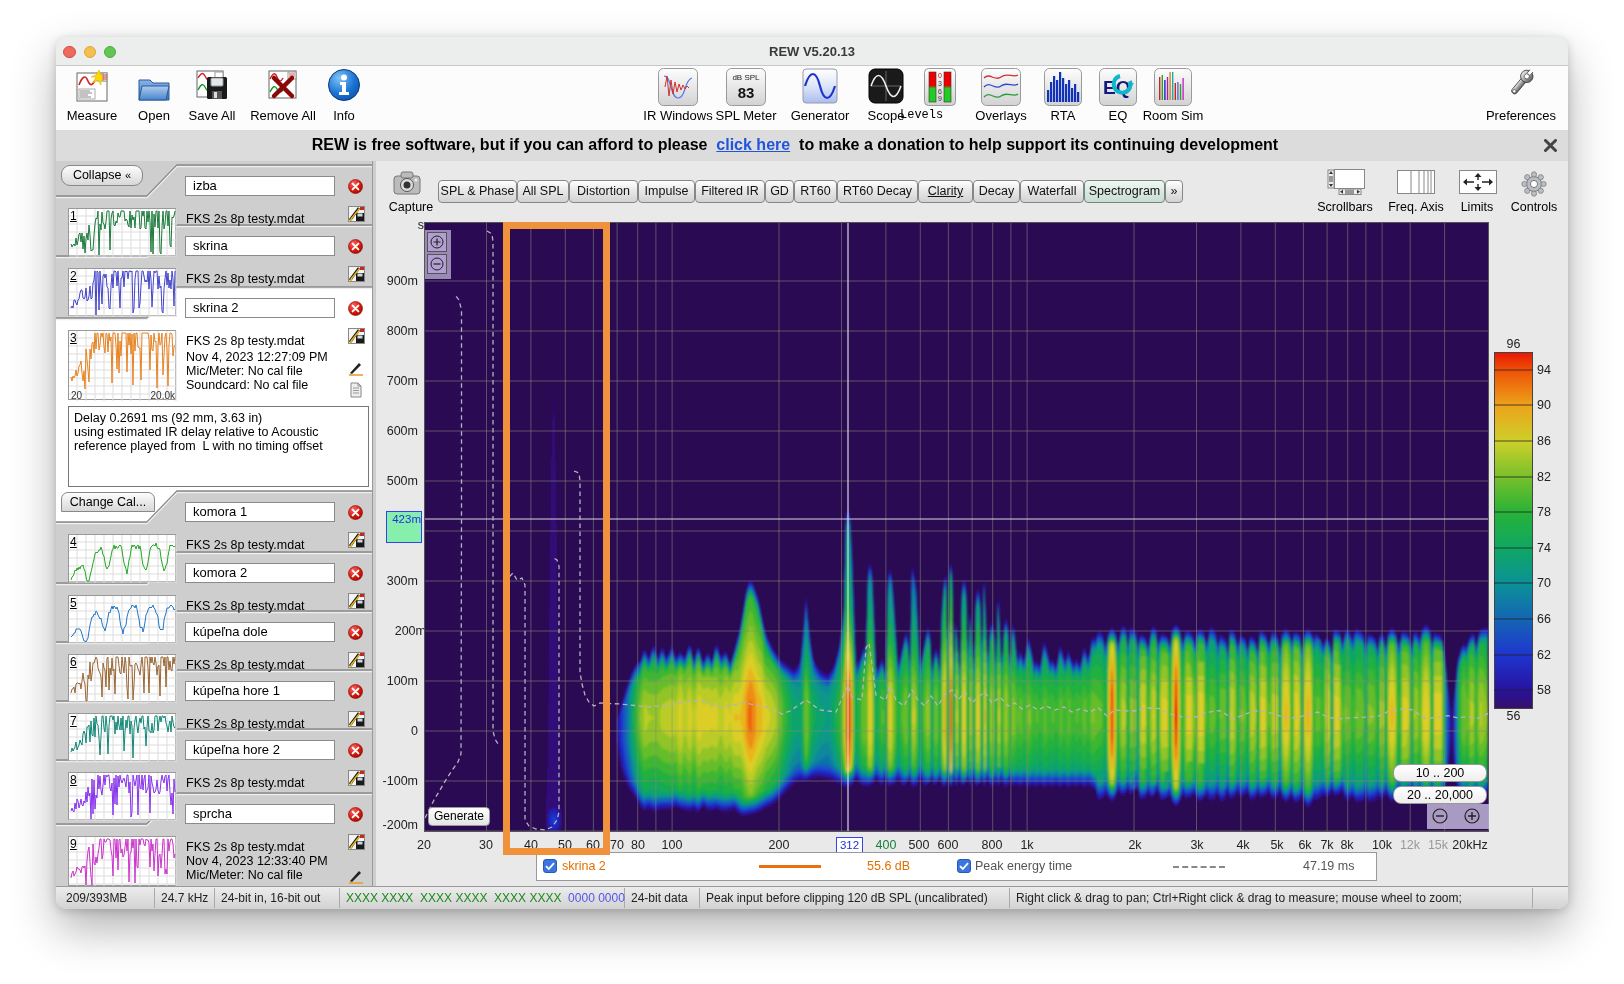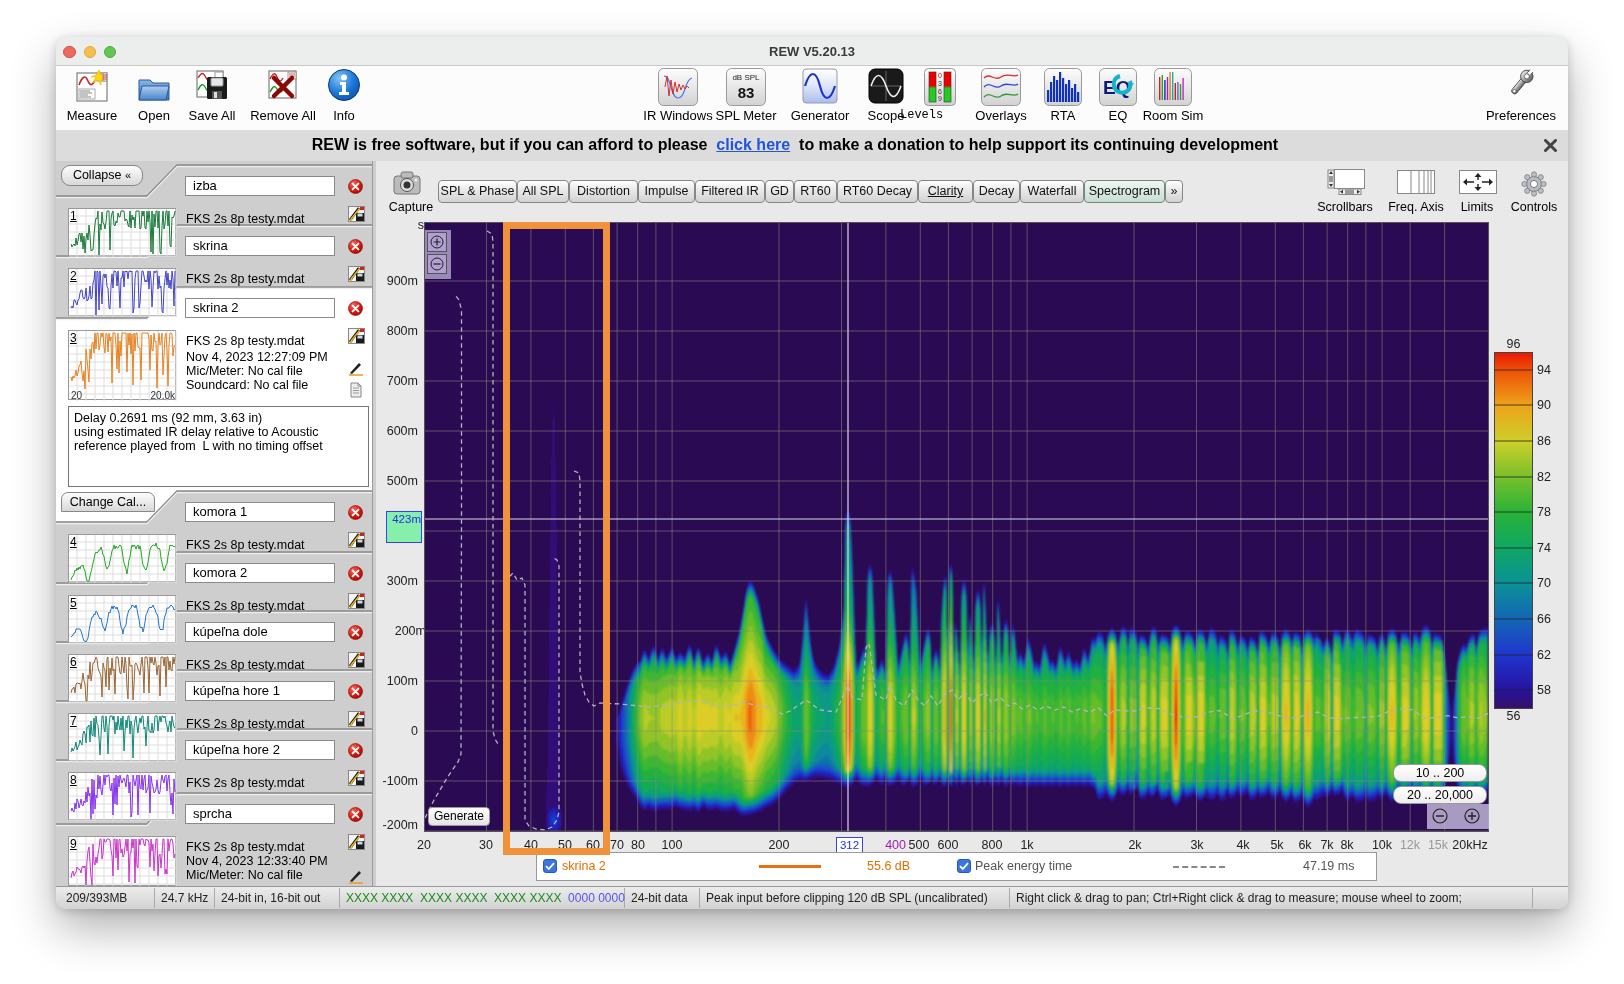--- a/index.html
+++ b/index.html
@@ -554,21 +554,21 @@
       <div style="position:absolute;left:330px;top:474px;width:36px;height:32px;background:#86efac;border:1px solid #3344ee;font-size:11.5px;line-height:15px;text-align:right;color:#2233dd;">423m</div>
       <div style="position:absolute;left:348px;top:801px;width:40px;height:15px;font-size:12.5px;line-height:15px;text-align:center;white-space:nowrap;color:#222;">20</div>
       <div style="position:absolute;left:410px;top:801px;width:40px;height:15px;font-size:12.5px;line-height:15px;text-align:center;white-space:nowrap;color:#222;">30</div>
       <div style="position:absolute;left:455px;top:801px;width:40px;height:15px;font-size:12.5px;line-height:15px;text-align:center;white-space:nowrap;color:#222;">40</div>
       <div style="position:absolute;left:489px;top:801px;width:40px;height:15px;font-size:12.5px;line-height:15px;text-align:center;white-space:nowrap;color:#222;">50</div>
       <div style="position:absolute;left:517px;top:801px;width:40px;height:15px;font-size:12.5px;line-height:15px;text-align:center;white-space:nowrap;color:#222;">60</div>
       <div style="position:absolute;left:541px;top:801px;width:40px;height:15px;font-size:12.5px;line-height:15px;text-align:center;white-space:nowrap;color:#222;">70</div>
       <div style="position:absolute;left:562px;top:801px;width:40px;height:15px;font-size:12.5px;line-height:15px;text-align:center;white-space:nowrap;color:#222;">80</div>
       <div style="position:absolute;left:596px;top:801px;width:40px;height:15px;font-size:12.5px;line-height:15px;text-align:center;white-space:nowrap;color:#222;">100</div>
       <div style="position:absolute;left:703px;top:801px;width:40px;height:15px;font-size:12.5px;line-height:15px;text-align:center;white-space:nowrap;color:#222;">200</div>
-      <div style="position:absolute;left:810px;top:801px;width:40px;height:15px;font-size:12.5px;line-height:15px;text-align:right;white-space:nowrap;color:#a21caf;">400</div>
+      <div style="position:absolute;left:810px;top:801px;width:40px;height:15px;font-size:12.5px;line-height:15px;text-align:center;white-space:nowrap;color:#15803d;">400</div>
       <div style="position:absolute;left:843px;top:801px;width:40px;height:15px;font-size:12.5px;line-height:15px;text-align:center;white-space:nowrap;color:#222;">500</div>
       <div style="position:absolute;left:872px;top:801px;width:40px;height:15px;font-size:12.5px;line-height:15px;text-align:center;white-space:nowrap;color:#222;">600</div>
       <div style="position:absolute;left:916px;top:801px;width:40px;height:15px;font-size:12.5px;line-height:15px;text-align:center;white-space:nowrap;color:#222;">800</div>
       <div style="position:absolute;left:951px;top:801px;width:40px;height:15px;font-size:12.5px;line-height:15px;text-align:center;white-space:nowrap;color:#222;">1k</div>
       <div style="position:absolute;left:1059px;top:801px;width:40px;height:15px;font-size:12.5px;line-height:15px;text-align:center;white-space:nowrap;color:#222;">2k</div>
       <div style="position:absolute;left:1121px;top:801px;width:40px;height:15px;font-size:12.5px;line-height:15px;text-align:center;white-space:nowrap;color:#222;">3k</div>
       <div style="position:absolute;left:1167px;top:801px;width:40px;height:15px;font-size:12.5px;line-height:15px;text-align:center;white-space:nowrap;color:#222;">4k</div>
       <div style="position:absolute;left:1201px;top:801px;width:40px;height:15px;font-size:12.5px;line-height:15px;text-align:center;white-space:nowrap;color:#222;">5k</div>
       <div style="position:absolute;left:1229px;top:801px;width:40px;height:15px;font-size:12.5px;line-height:15px;text-align:center;white-space:nowrap;color:#222;">6k</div>
       <div style="position:absolute;left:1251px;top:801px;width:40px;height:15px;font-size:12.5px;line-height:15px;text-align:center;white-space:nowrap;color:#222;">7k</div>

